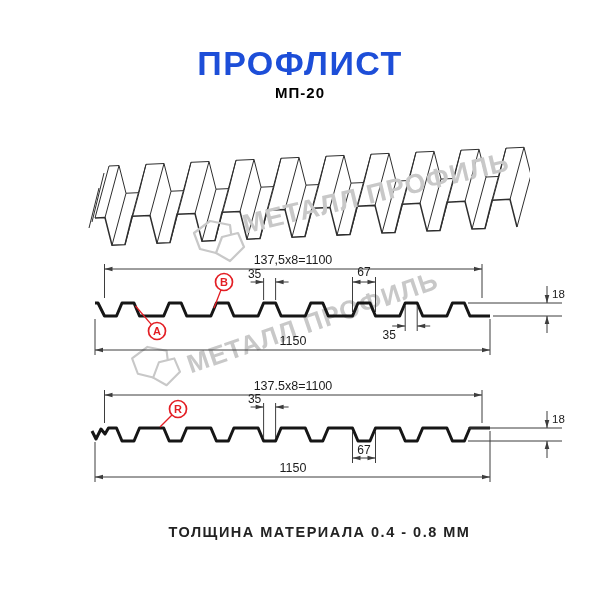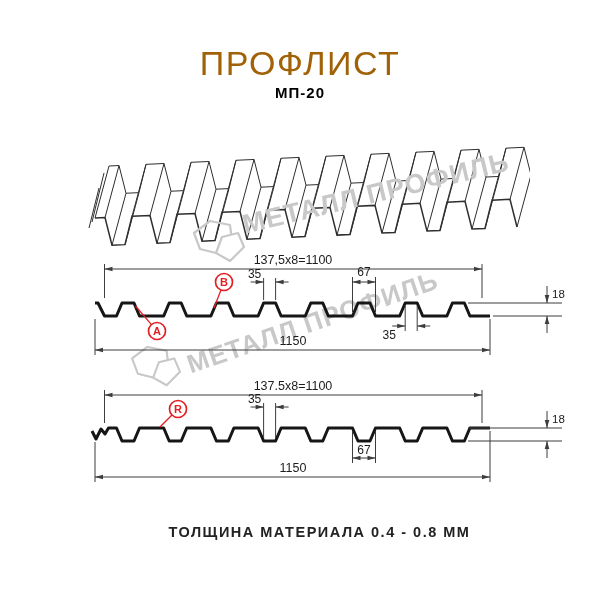--- a/index.html
+++ b/index.html
@@ -1,19 +1,19 @@
 <!DOCTYPE html>
 <html><head>
 <meta charset="utf-8">
 <style>
   html,body{margin:0;padding:0;background:#fff;}
   .page{position:relative;width:600px;height:600px;background:#ffffff;overflow:hidden;
         font-family:"Liberation Sans",sans-serif;}
   .title{position:absolute;top:44px;left:0;right:0;text-align:center;
-         font-size:34px;font-weight:400;letter-spacing:1.5px;color:#a16207;}
+         font-size:34px;font-weight:700;letter-spacing:1.5px;color:#1d4ed8;}
   .subtitle{position:absolute;top:84px;left:0;right:0;text-align:center;
          font-size:15px;font-weight:600;letter-spacing:1px;color:#000000;}
   .footer{position:absolute;top:524px;left:0;right:0;text-align:center;
          font-size:14.5px;font-weight:600;letter-spacing:1.5px;color:#222;margin-left:39px;}
   svg.draw{position:absolute;}
   #sheet3d{left:85px;top:138px;}
   #sec1{left:60px;top:248px;}
   #sec2{left:60px;top:378px;}
   svg text{font-family:"Liberation Sans",sans-serif;}
   .wm{position:absolute;pointer-events:none;}

